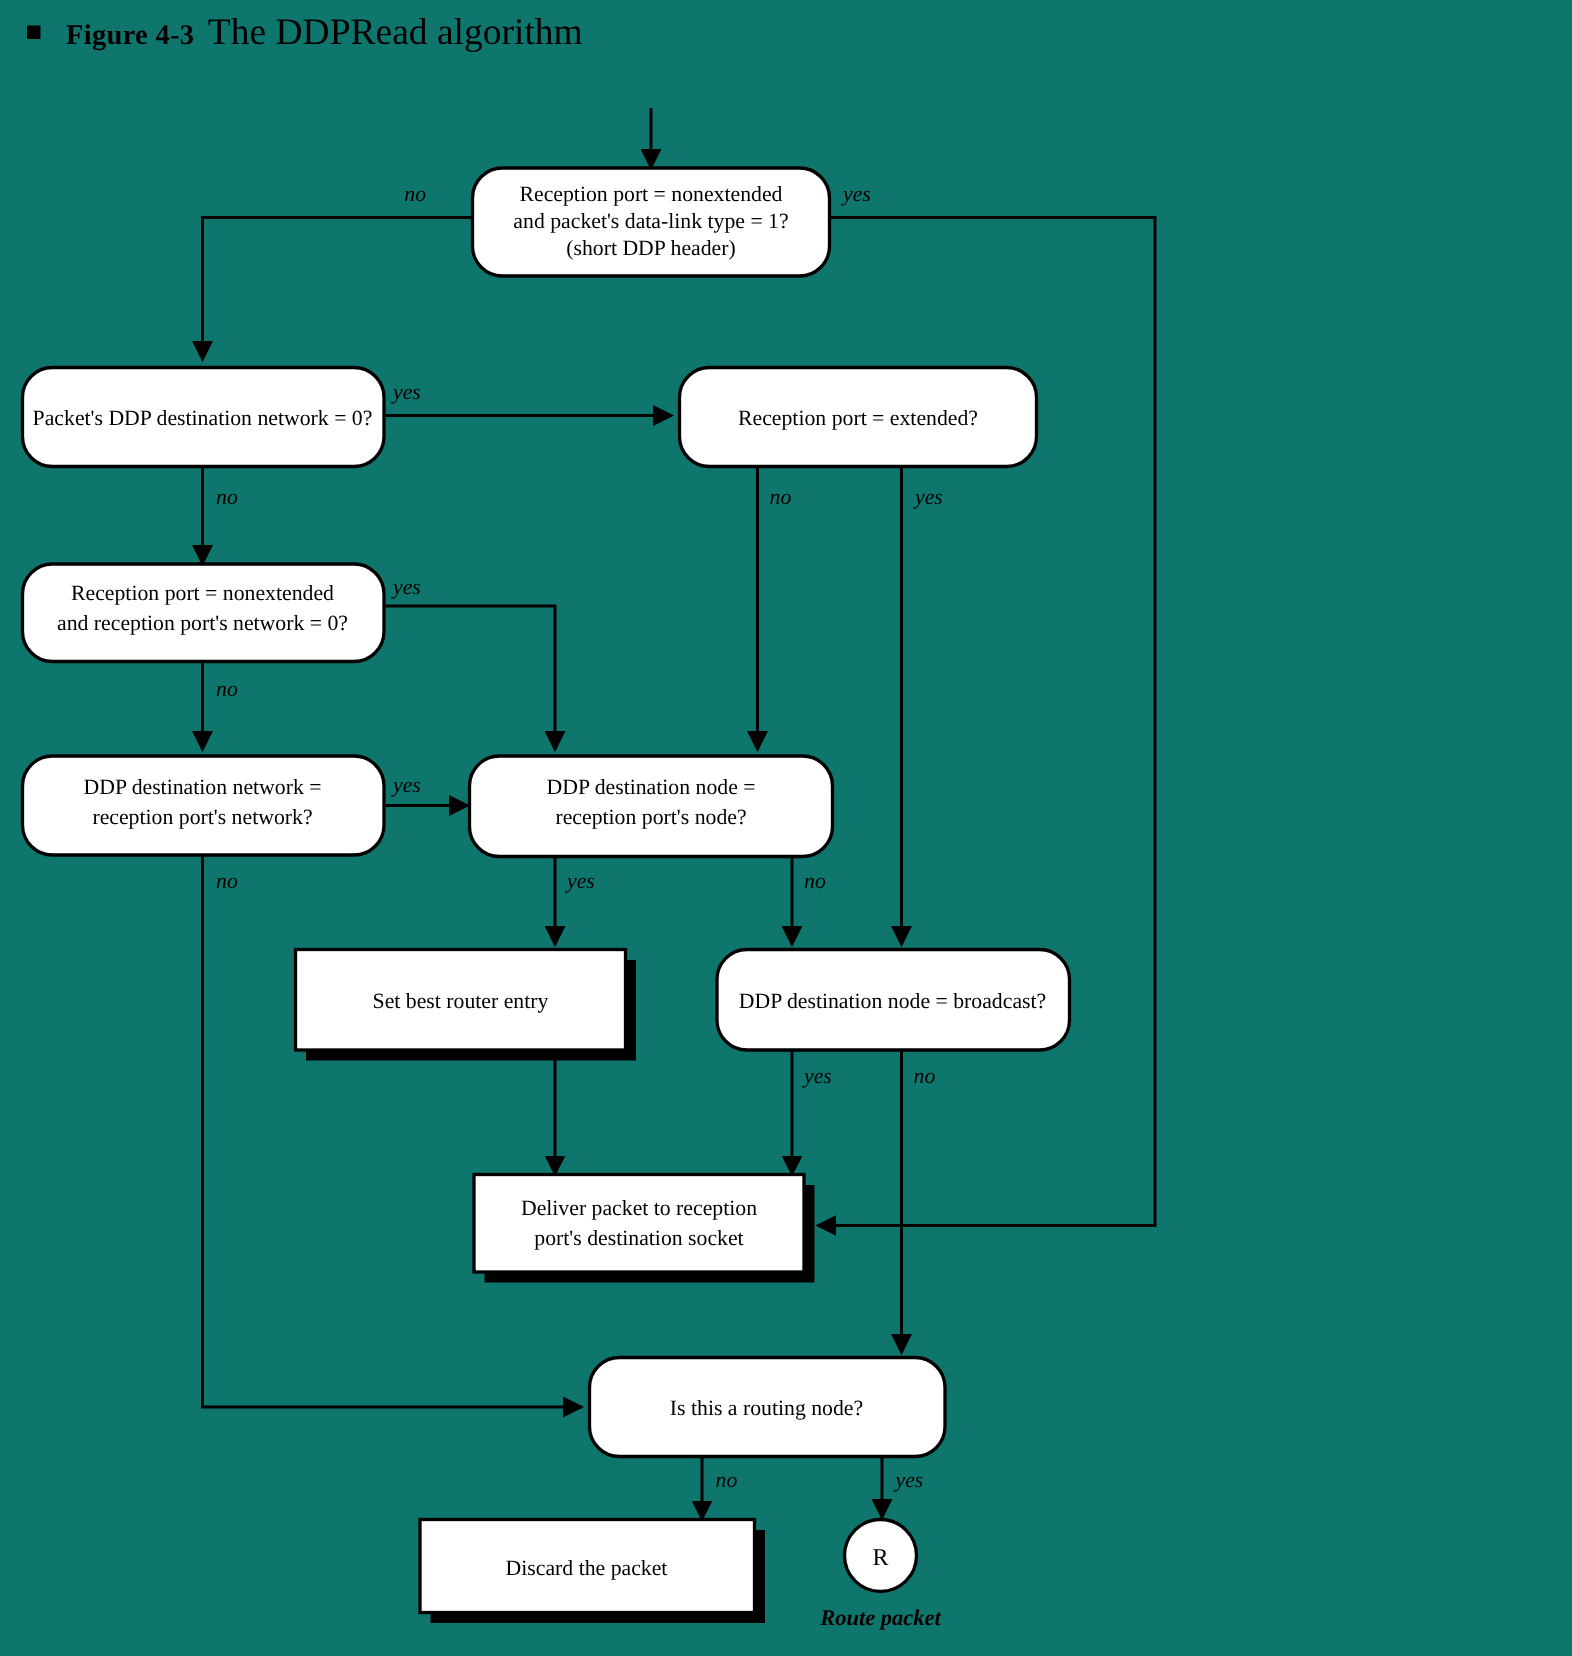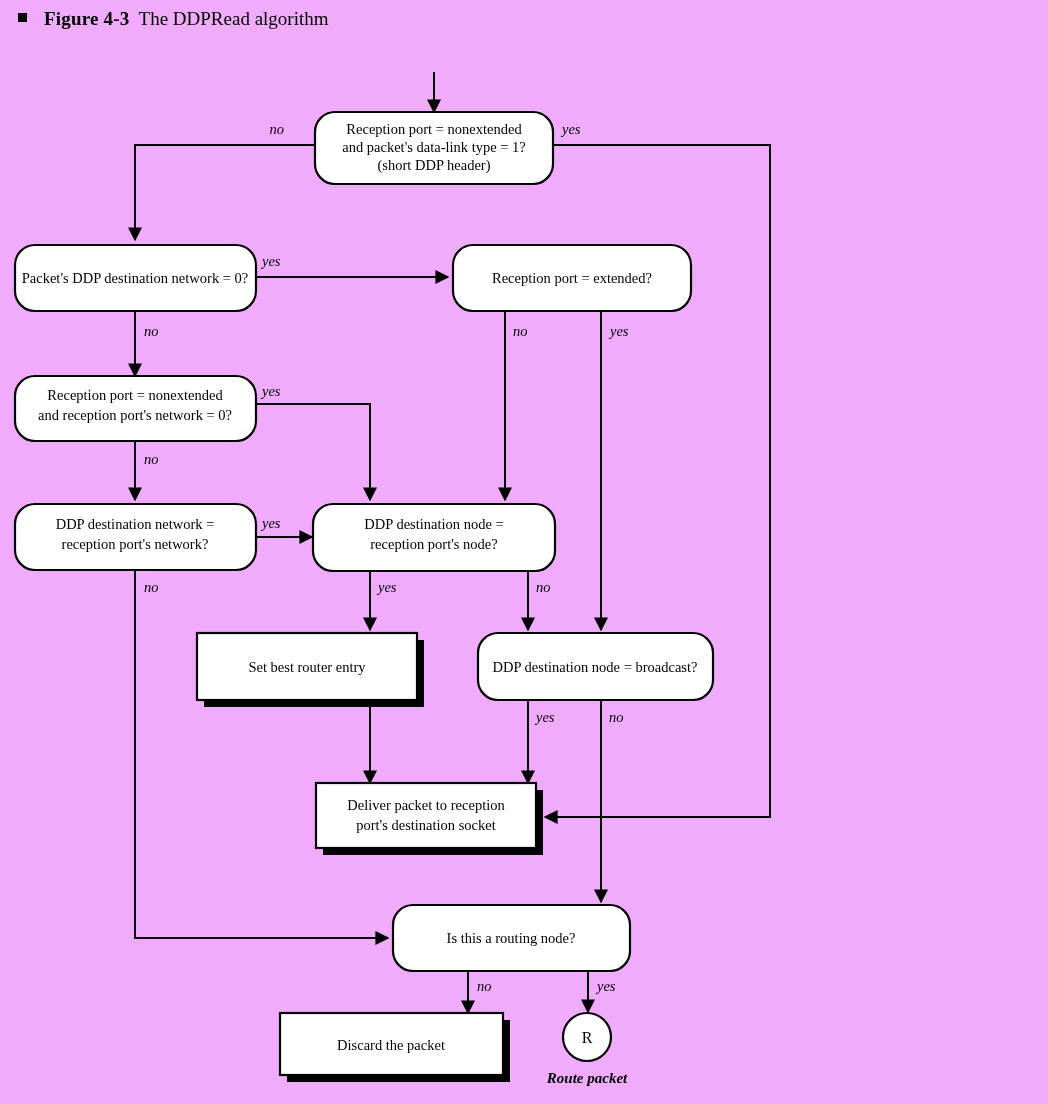--- a/index.html
+++ b/index.html
@@ -8,21 +8,21 @@
     background: #ffffff;
   }
   body {
     font-family: "Liberation Serif", "DejaVu Serif", serif;
     color: #000000;
   }
   #page {
     position: relative;
     width: 1048px;
     height: 1104px;
-    background: #f0abfc;
+    background: #0f766e;
     overflow: hidden;
   }
 
   
   #caption {
     position: absolute;
     left: 18px;
     top: 8px;
     display: flex;
     align-items: baseline;
@@ -37,21 +37,21 @@
     margin-right: 17px;
     position: relative;
     top: -3px;
   }
   #caption .fig-label {
     font-weight: bold;
     font-size: 19px;
     letter-spacing: 0.2px;
   }
   #caption .fig-title {
-    font-size: 19px;
+    font-size: 25px;
     margin-left: 9px;
   }
 
   
   #flow {
     position: absolute;
     left: 0;
     top: 0;
   }
   .node-text {

